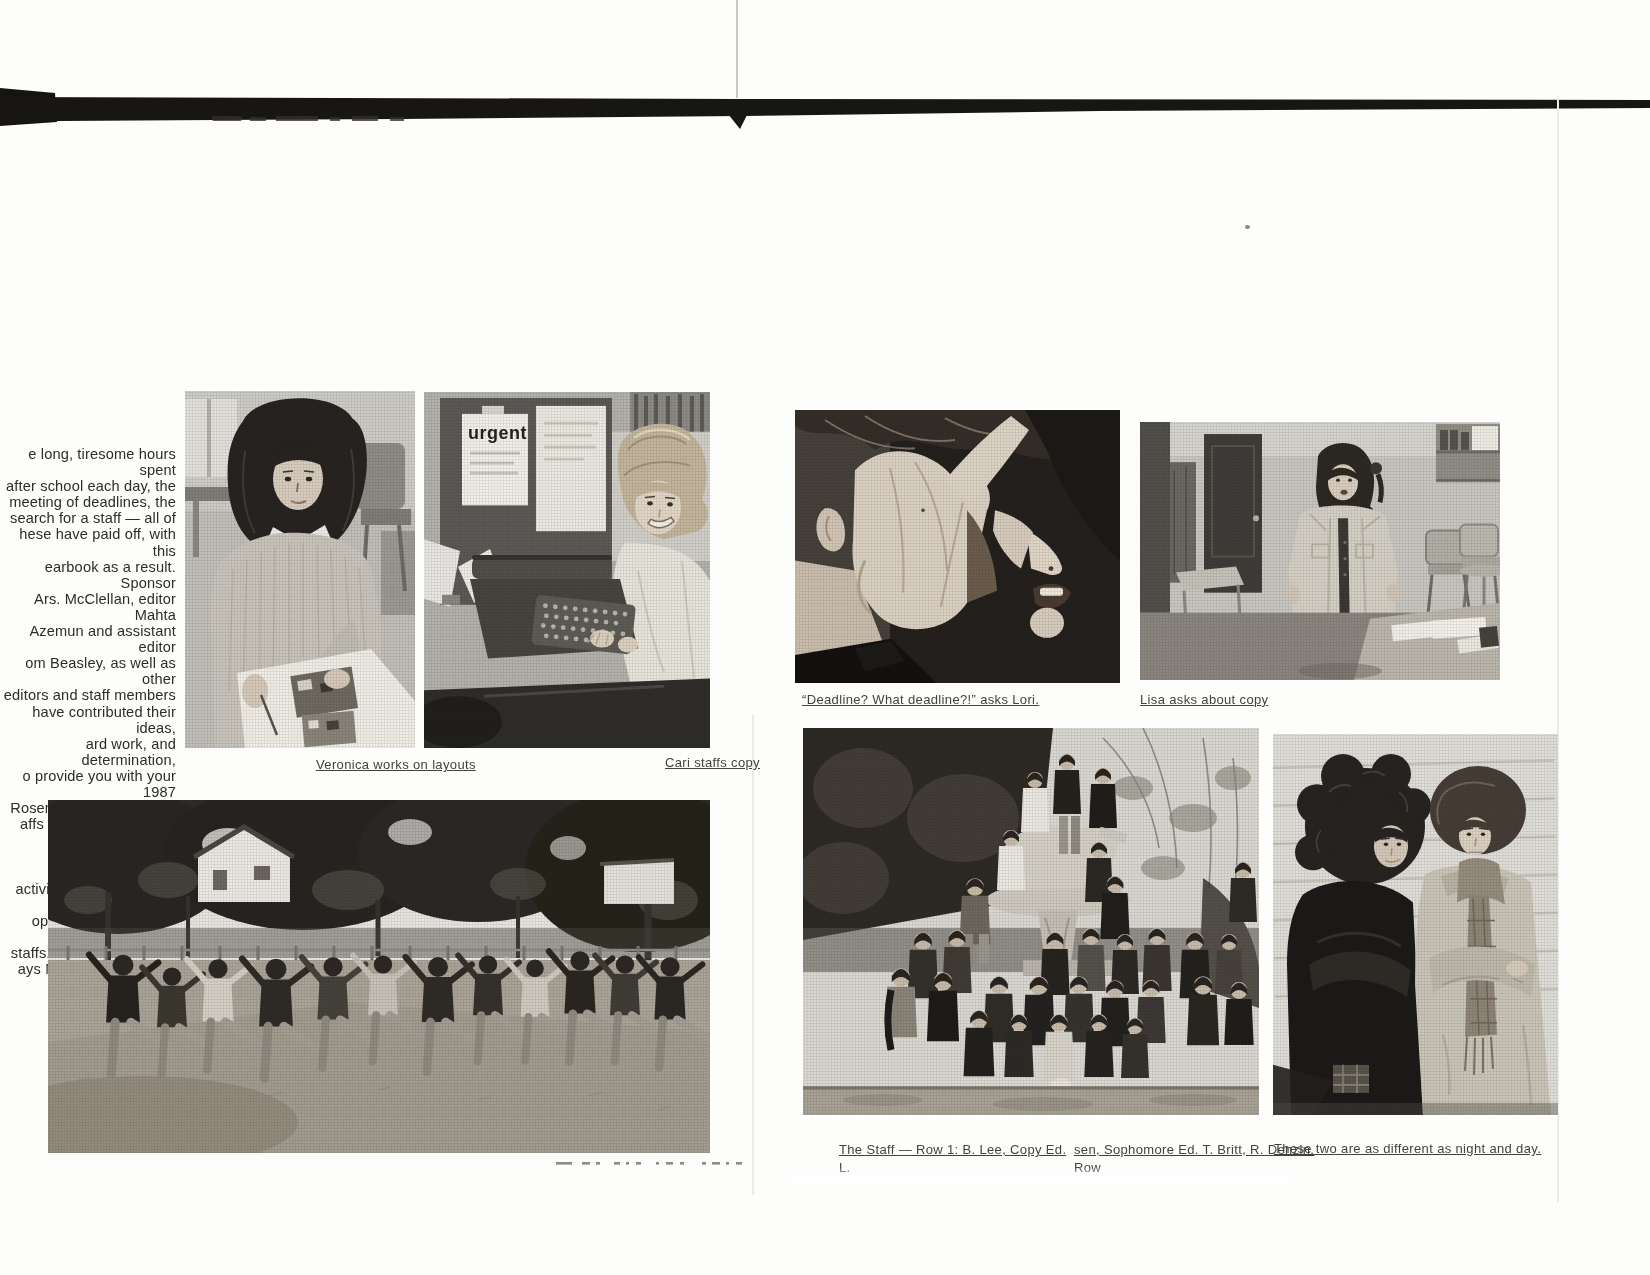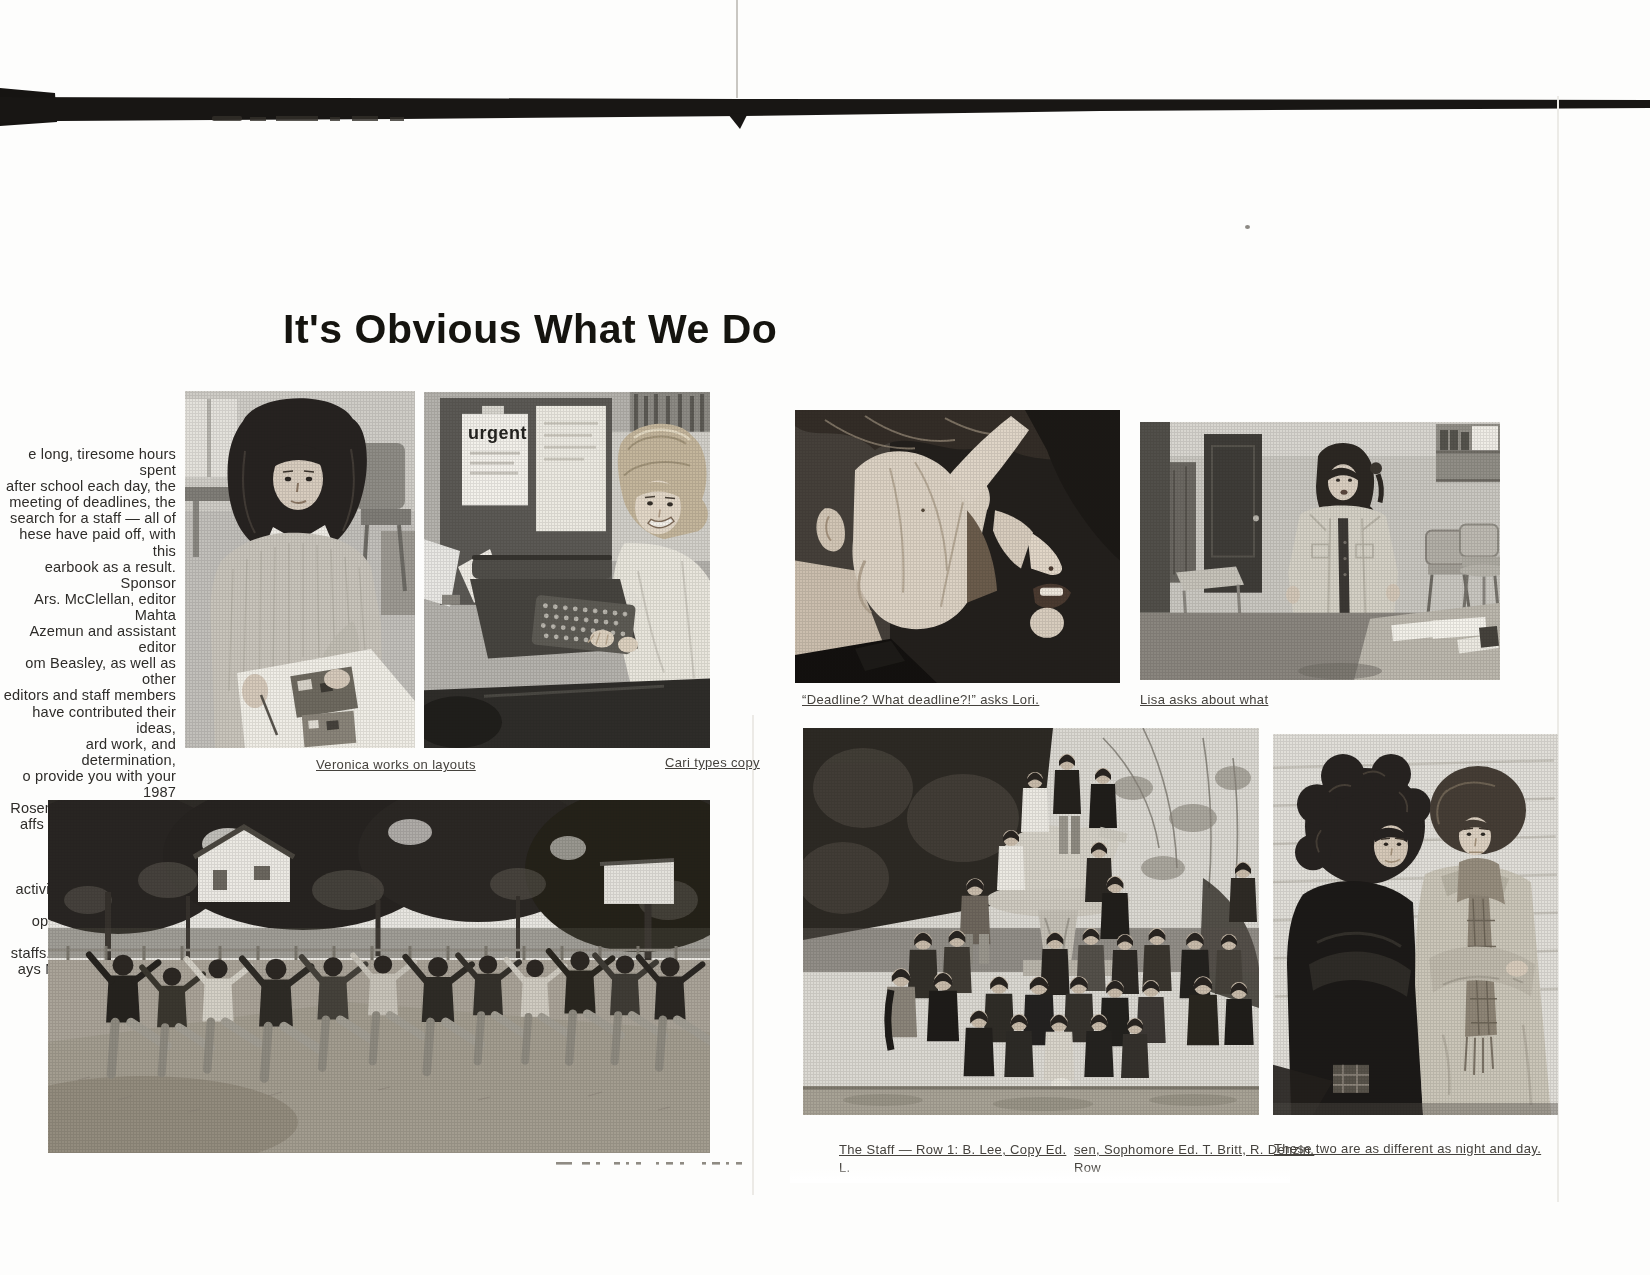--- a/index.html
+++ b/index.html
@@ -36,21 +36,20 @@
         <rect x="330" y="117" width="10" height="4"></rect>
       <rect x="352" y="116" width="26" height="5"></rect>
         <rect x="390" y="117" width="14" height="4"></rect>
     </g>
   </svg>
   <div class="abs" style="left:736px;top:0;width:2px;height:98px;background:#c9c7c2"></div>
   <div class="abs" style="left:1557px;top:96px;width:2px;height:1106px;background:#ecebe7"></div>
   <div class="abs" style="left:752px;top:715px;width:2px;height:480px;background:#eceae6"></div>
   <div class="abs" style="left:1245px;top:225px;width:5px;height:4px;border-radius:50%;background:#8c8984"></div>
 
-  <div class="headline">It's Obvious What We Do</div>
 
   <div class="intro">e long, tiresome hours spent
 after school each day, the
 meeting of deadlines, the
 search for a staff — all of
 hese have paid off, with this
 earbook as a result. Sponsor
 Ars. McClellan, editor Mahta
 Azemun and assistant editor
 om Beasley, as well as other
@@ -196,21 +195,21 @@
       </g>
       <ellipse cx="178" cy="248" rx="12" ry="9" fill="#ddd1c0"></ellipse>
       <ellipse cx="204" cy="254" rx="10" ry="8" fill="#ddd1c0"></ellipse>
       <path d="M170 244 L164 252 M176 242 L172 254 M184 244 L182 254" stroke="#b9a890" stroke-width="1.4"></path>
       <path d="M0 300 L286 288 L286 358 L0 358 Z" fill="#2e2c29"></path>
       <ellipse cx="34" cy="332" rx="44" ry="26" fill="#1f1e1b"></ellipse>
       <path d="M60 306 L240 296" stroke="#4a4843" stroke-width="3"></path>
     </svg>
     <div class="grain"></div>
   </div>
-  <div class="caption" style="left:665px;top:755px">Cari types copy</div>
+  <div class="caption" style="left:665px;top:755px">Cari staffs copy</div>
 
   <div class="photo" style="left:48px;top:800px;width:662px;height:353px">
     <svg viewBox="0 0 662 353" preserveAspectRatio="none">
       <defs>
         <g id="kk">
           <circle cx="0" cy="-36" r="8" fill="#2b2723"></circle>
           <path d="M-11 -28 L11 -28 L13 8 L-13 8 Z" fill="currentColor"></path>
           <path d="M-9 -24 L-26 -44" stroke="currentColor" stroke-width="5" stroke-linecap="round" fill="none"></path>
           <path d="M9 -24 L27 -38" stroke="currentColor" stroke-width="5" stroke-linecap="round" fill="none"></path>
           <path d="M-6 8 L-9 48" stroke="#8f8b81" stroke-width="7" stroke-linecap="round" fill="none"></path>
@@ -426,21 +425,21 @@
       <g>
         <rect x="252" y="200" width="46" height="16" fill="#f2f0e9" transform="rotate(-6 275 208)"></rect>
         <rect x="292" y="196" width="54" height="18" fill="#f5f3ec" transform="rotate(-4 319 205)"></rect>
         <rect x="318" y="214" width="40" height="14" fill="#eceae2" transform="rotate(-8 338 221)"></rect>
         <rect x="340" y="204" width="18" height="20" fill="#45423c" transform="rotate(-6 349 214)"></rect>
       </g>
       <ellipse cx="200" cy="248" rx="42" ry="8" fill="#6e6a63" opacity=".5"></ellipse>
     </svg>
     <div class="grain"></div>
   </div>
-  <div class="caption" style="left:1140px;top:692px">Lisa asks about what</div>
+  <div class="caption" style="left:1140px;top:692px">Lisa asks about copy</div>
 
   <div class="photo" style="left:803px;top:728px;width:456px;height:387px">
     <svg viewBox="0 0 456 387" preserveAspectRatio="none">
       <defs>
         <g id="st">
           <circle cx="0" cy="-30" r="8" fill="#c9bcab"></circle>
           <path d="M-8 -31 Q0 -44 8 -31 L8 -26 Q0 -35 -8 -26 Z" fill="#282420"></path>
           <path d="M-12 -22 L12 -22 L14 22 L-14 22 Z" fill="currentColor"></path>
         </g>
       </defs>

